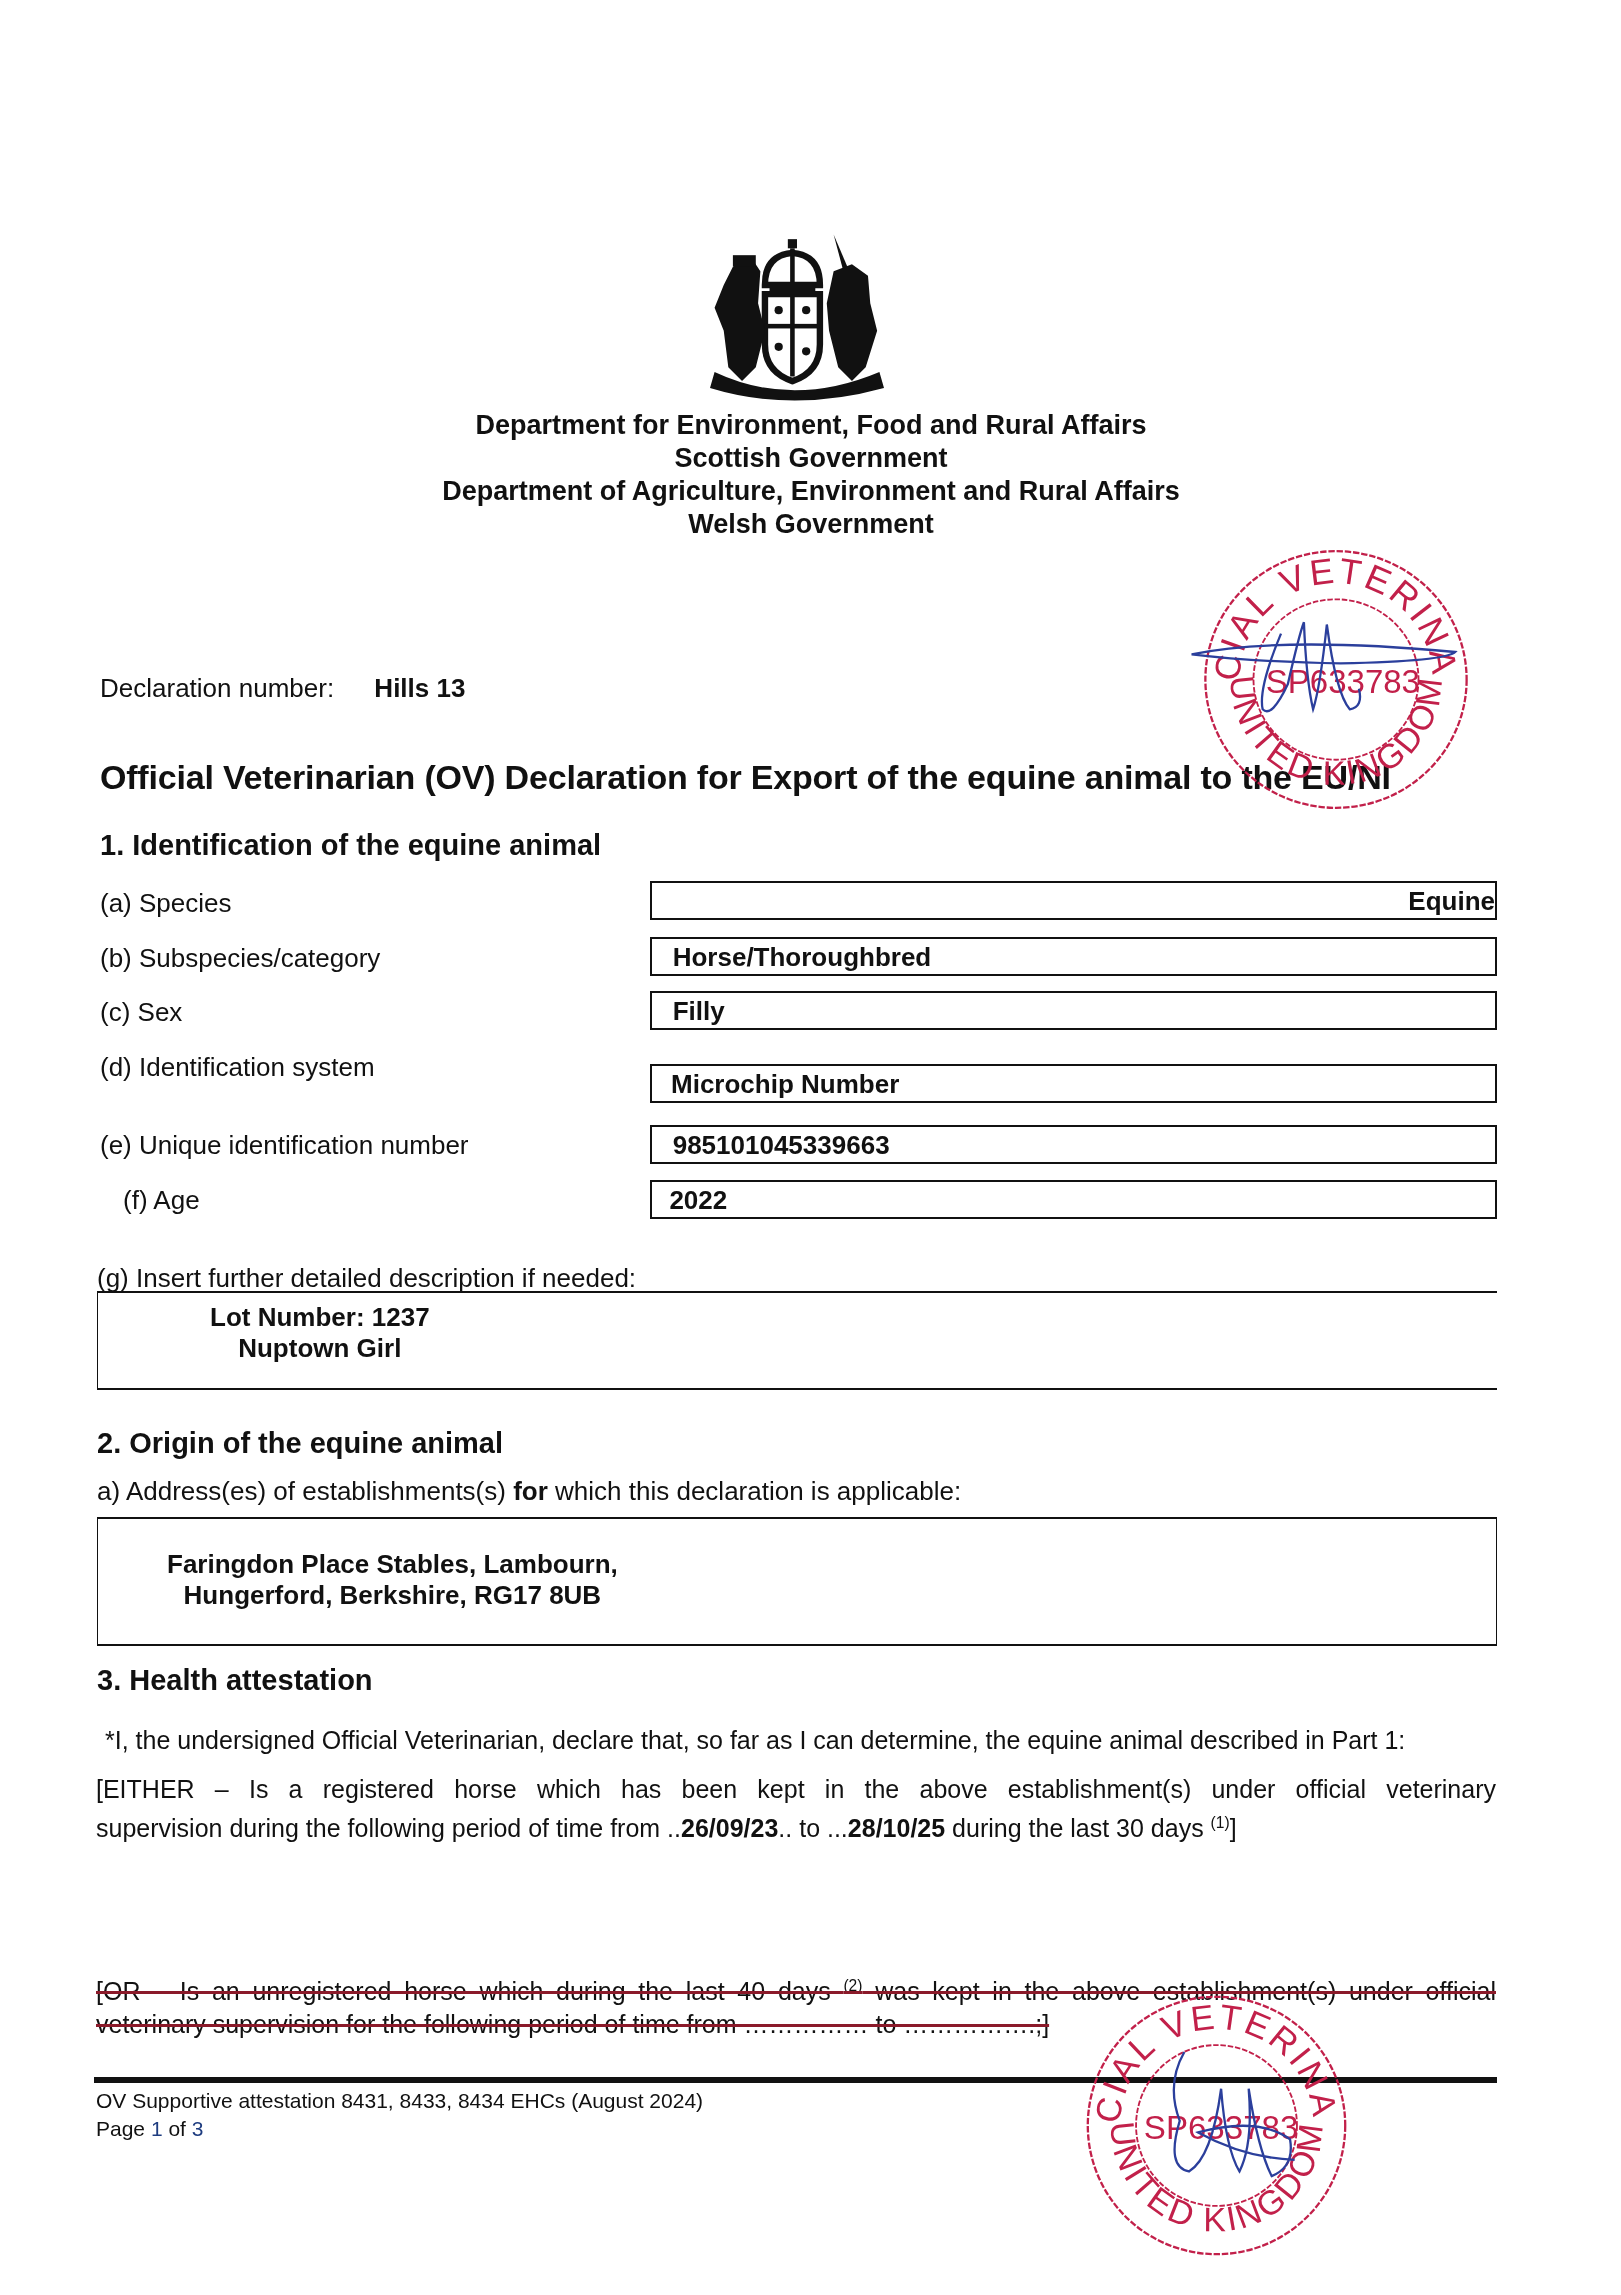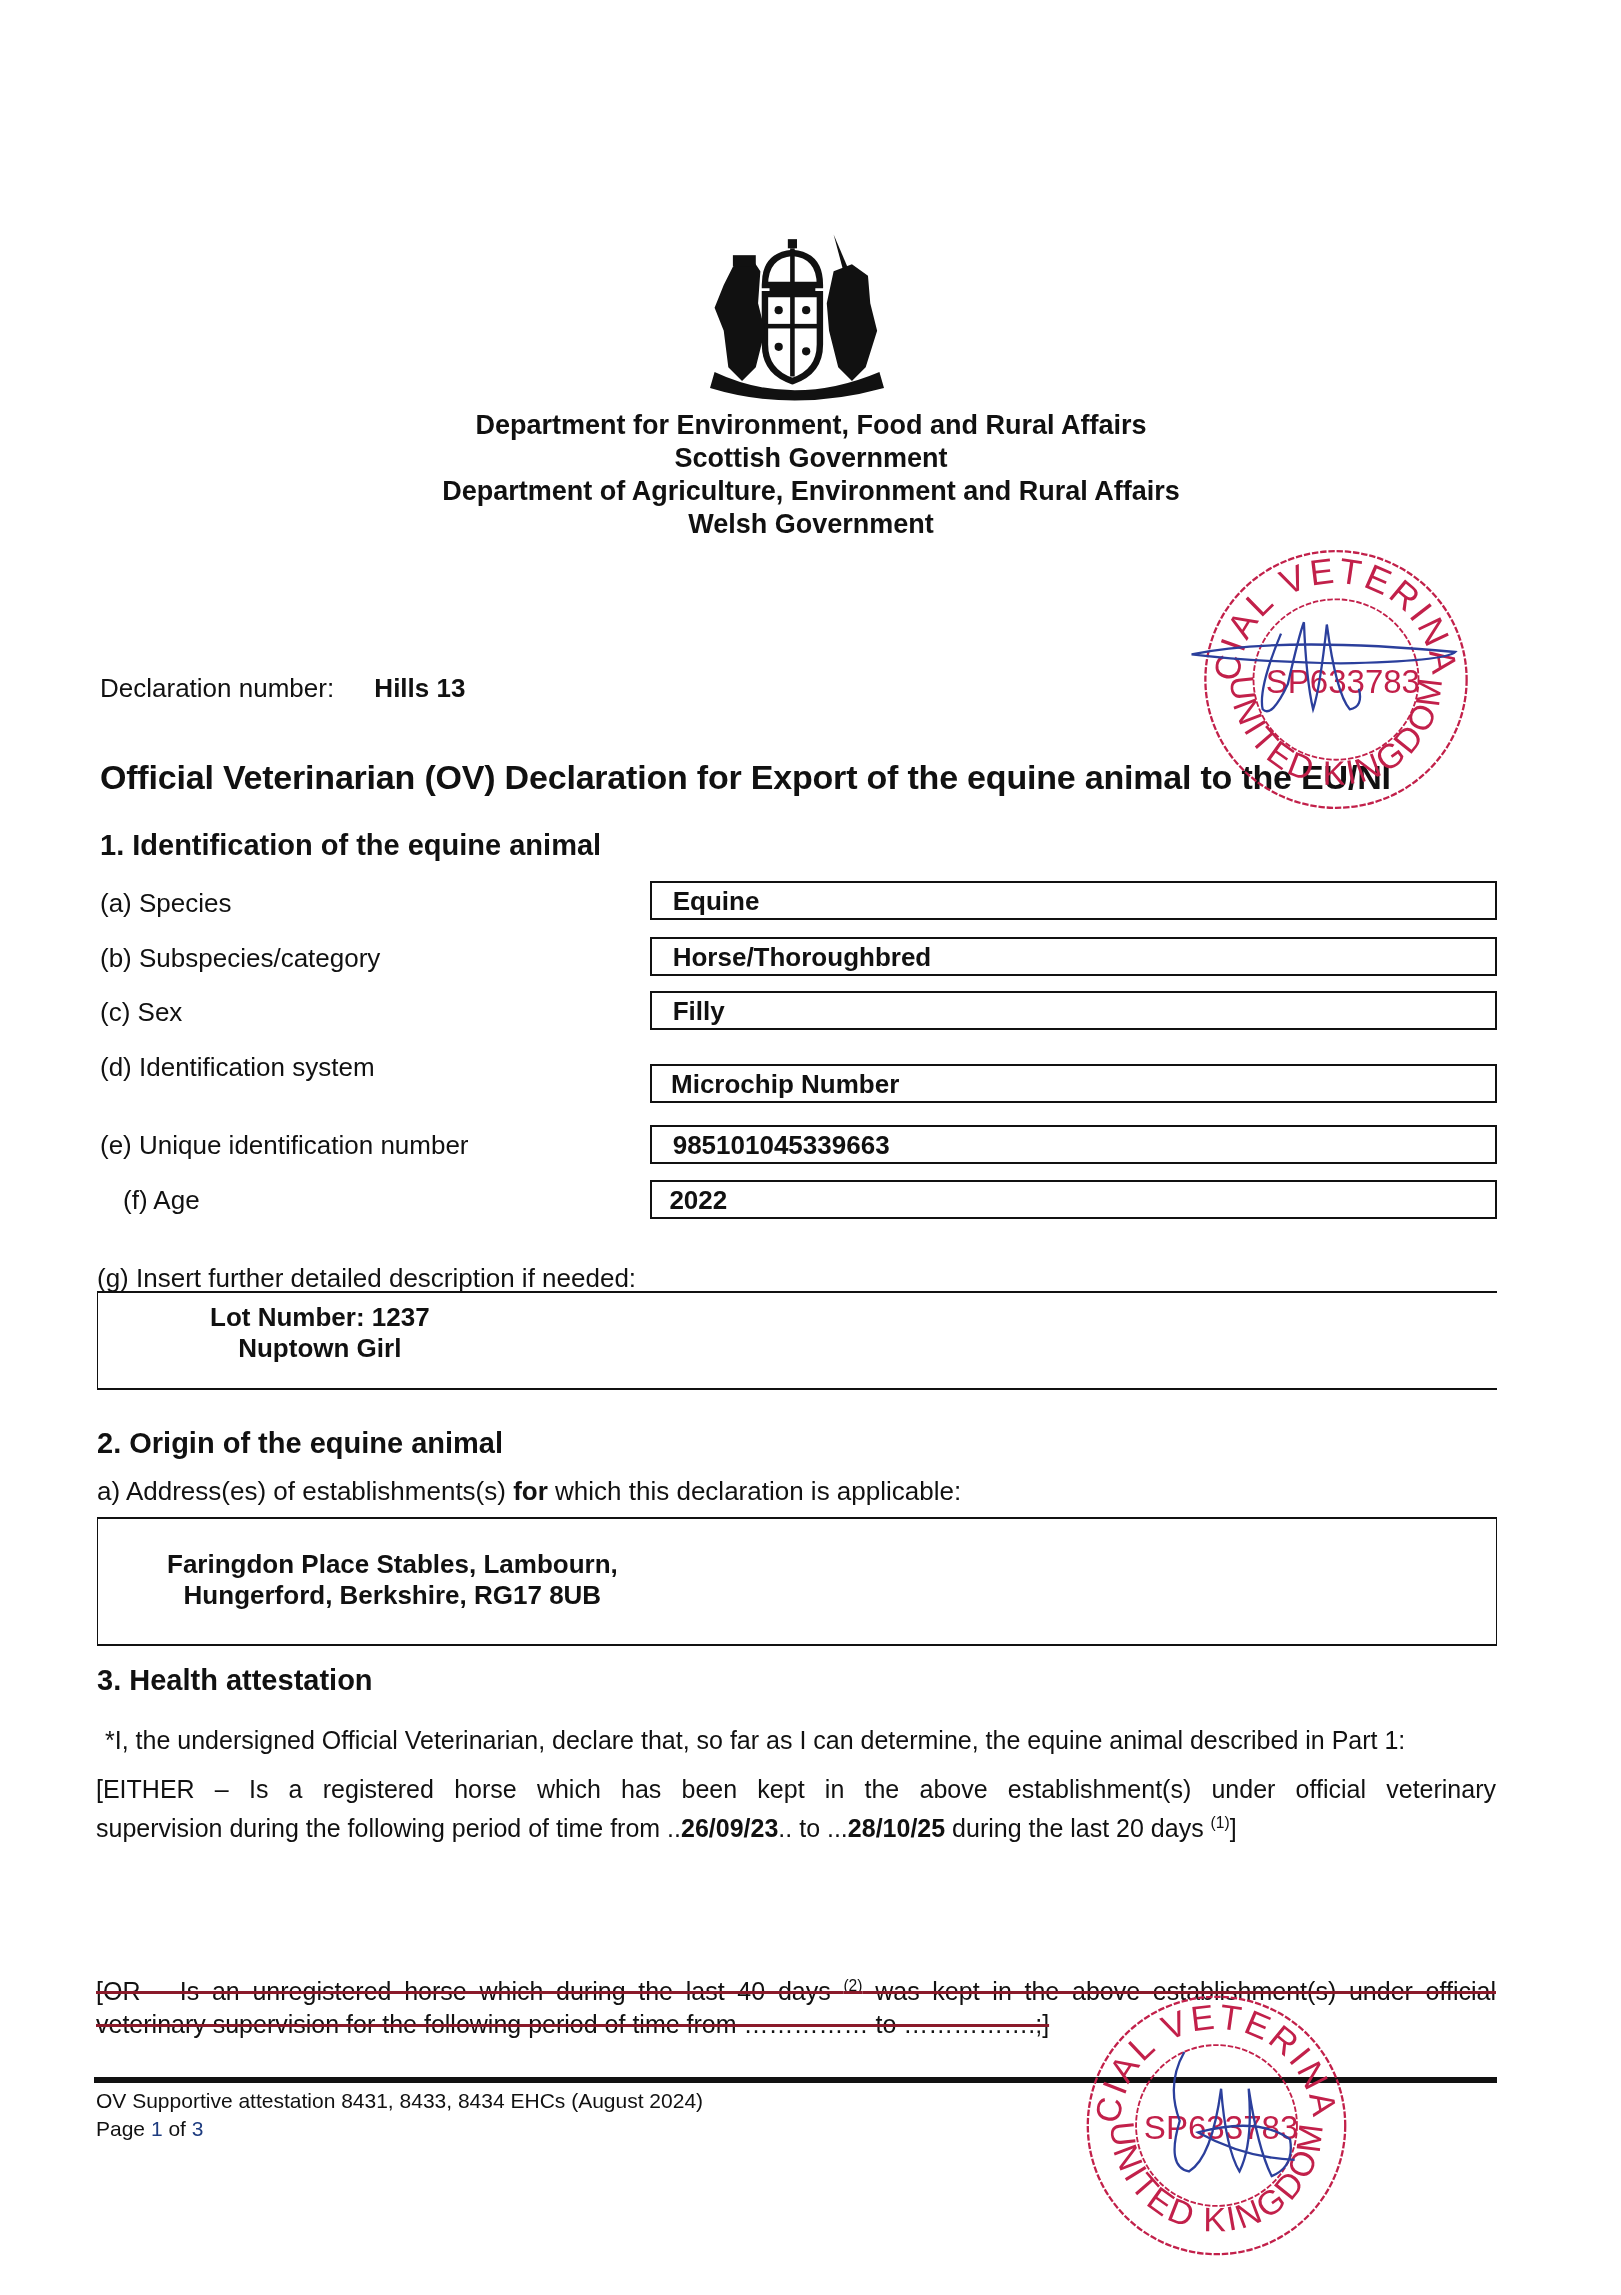--- a/index.html
+++ b/index.html
@@ -69,21 +69,21 @@
 <div class="abs decl">
   <span>Declaration number:</span>
   <b>Hills 13</b>
 </div>
 
 <div class="abs title">Official Veterinarian (OV) Declaration for Export of the equine animal to the EU/NI</div>
 
 <div class="abs h2" style="left:100px; top:829px;">1. Identification of the equine animal</div>
 
 <div class="abs label" style="left:100px; top:888px;">(a) Species</div>
-<div class="abs field" style="top:881px;">Equine</div>
+<div class="abs field" style="top:881px;text-align:right;">Equine</div>
 
 <div class="abs label" style="left:100px; top:943px;">(b) Subspecies/category</div>
 <div class="abs field" style="top:937px;">Horse/Thoroughbred</div>
 
 <div class="abs label" style="left:100px; top:997px;">(c) Sex</div>
 <div class="abs field" style="top:991px;">Filly</div>
 
 <div class="abs label" style="left:100px; top:1052px;">(d) Identification system</div>
 <div class="abs field" style="top:1064px; padding-left:19px;">Microchip Number</div>
 
@@ -111,21 +111,21 @@
     <div>Hungerford, Berkshire, RG17 8UB</div>
   </div>
 </div>
 
 <div class="abs h2" style="left:97px; top:1664px;">3. Health attestation</div>
 <div class="abs para" style="top:1724px; left:105px; width:1391px;">*I, the undersigned Official Veterinarian, declare that, so far as I can determine, the equine animal described in Part 1:</div>
 
 <div class="abs para" style="top:1757px;margin-top:16px;">
   <div style="text-align-last:justify;">[EITHER – Is a registered horse which has been kept in the above establishment(s) under official veterinary</div>
   <div style="text-align:left;">
-    <span>supervision during the following period of time from ..</span><b>26/09/23</b><span>.. to ...</span><b>28/10/25</b><span> during the last 20 days </span><sup>(1)</sup><span>]</span>
+    <span>supervision during the following period of time from ..</span><b>26/09/23</b><span>.. to ...</span><b>28/10/25</b><span> during the last 30 days </span><sup>(1)</sup><span>]</span>
   </div>
 </div>
 
 <div class="abs para strike" style="top:1969px;">
   <div style="text-align-last:justify;">
     <span>[OR – Is an unregistered horse which during the last 40 days </span><sup>(2)</sup><span> was kept in the above establishment(s) under official</span>
   </div>
   <div style="text-align:left;">veterinary supervision for the following period of time from …………… to …………….;]</div>
 </div>
 

